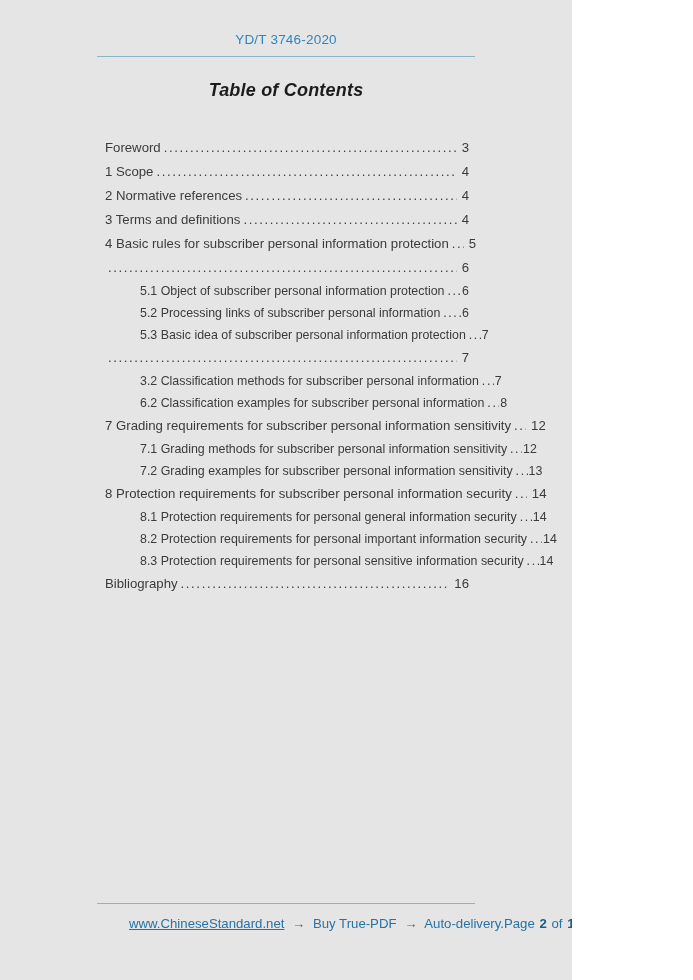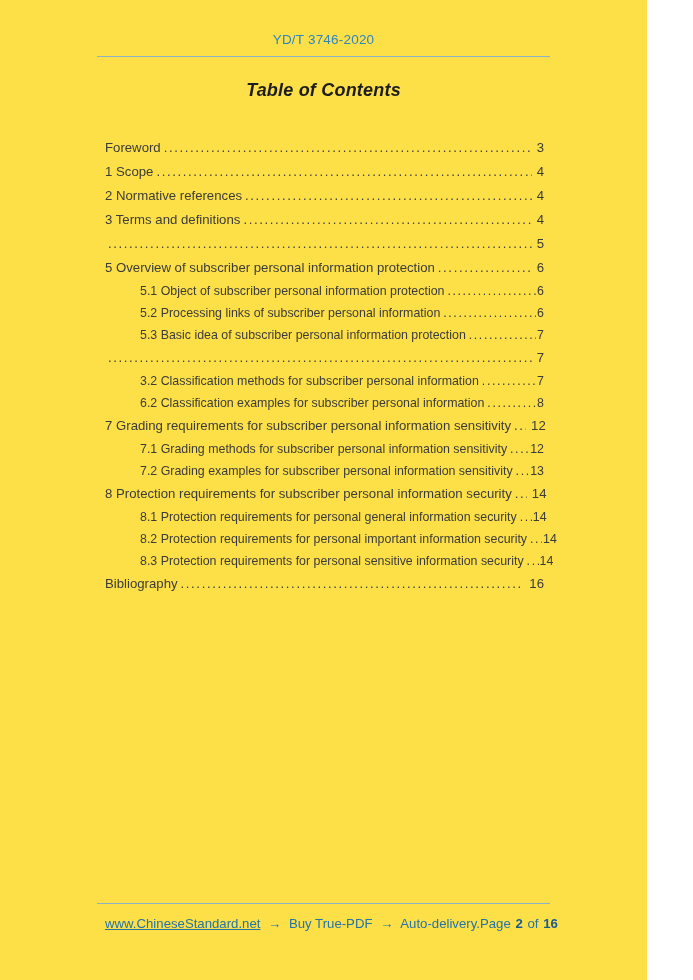--- a/index.html
+++ b/index.html
@@ -3,23 +3,23 @@
 <meta charset="utf-8">
 <style>
   html, body {
     margin: 0;
     padding: 0;
     background: #ffffff;
     font-family: "Liberation Sans", sans-serif;
   }
   .page {
     position: relative;
-    width: 647px;
+    width: 572px;
     height: 980px;
-    background: #fde047;
+    background: #e5e5e5;
     overflow: hidden;
   }
 
   
   .header-code {
     padding-top: 32px;
     text-align: center;
     font-size: 13.5px;
     color: #2e86c1;
     letter-spacing: 0.2px;
@@ -98,20 +98,21 @@
     align-items: baseline;
     font-size: 13.2px;
     color: #2673a6;
     padding: 0 6px 0 8px;
   }
   .footer-left { white-space: nowrap; }
   .footer-link {
     color: #2673a6;
     text-decoration: underline;
     cursor: pointer;
+    margin-left: 24px;
   }
   .arrow { margin: 0 4px; color: #2673a6; }
   .footer-right { white-space: nowrap; }
   .footer-right b {
     font-weight: bold;
     color: #1a5b8e;
     margin: 0 1px;
   }
 </style>
 </head>
@@ -141,25 +142,25 @@
       <span class="toc-label">2 Normative references</span>
       <span class="leader"></span>
       <span class="page-num">4</span>
     </div>
       <div class="toc-row lvl0">
       <span class="toc-label">3 Terms and definitions</span>
       <span class="leader"></span>
       <span class="page-num">4</span>
     </div>
       <div class="toc-row lvl0">
+      <span class="toc-label">4 Basic rules for subscriber personal information protection</span>
       <span class="leader"></span>
       <span class="page-num">5</span>
     </div>
       <div class="toc-row lvl0">
-      <span class="toc-label">5 Overview of subscriber personal information protection</span>
       <span class="leader"></span>
       <span class="page-num">6</span>
     </div>
       <div class="toc-row lvl1">
       <span class="toc-label">5.1 Object of subscriber personal information protection</span>
       <span class="leader"></span>
       <span class="page-num">6</span>
     </div>
       <div class="toc-row lvl1">
       <span class="toc-label">5.2 Processing links of subscriber personal information</span>

